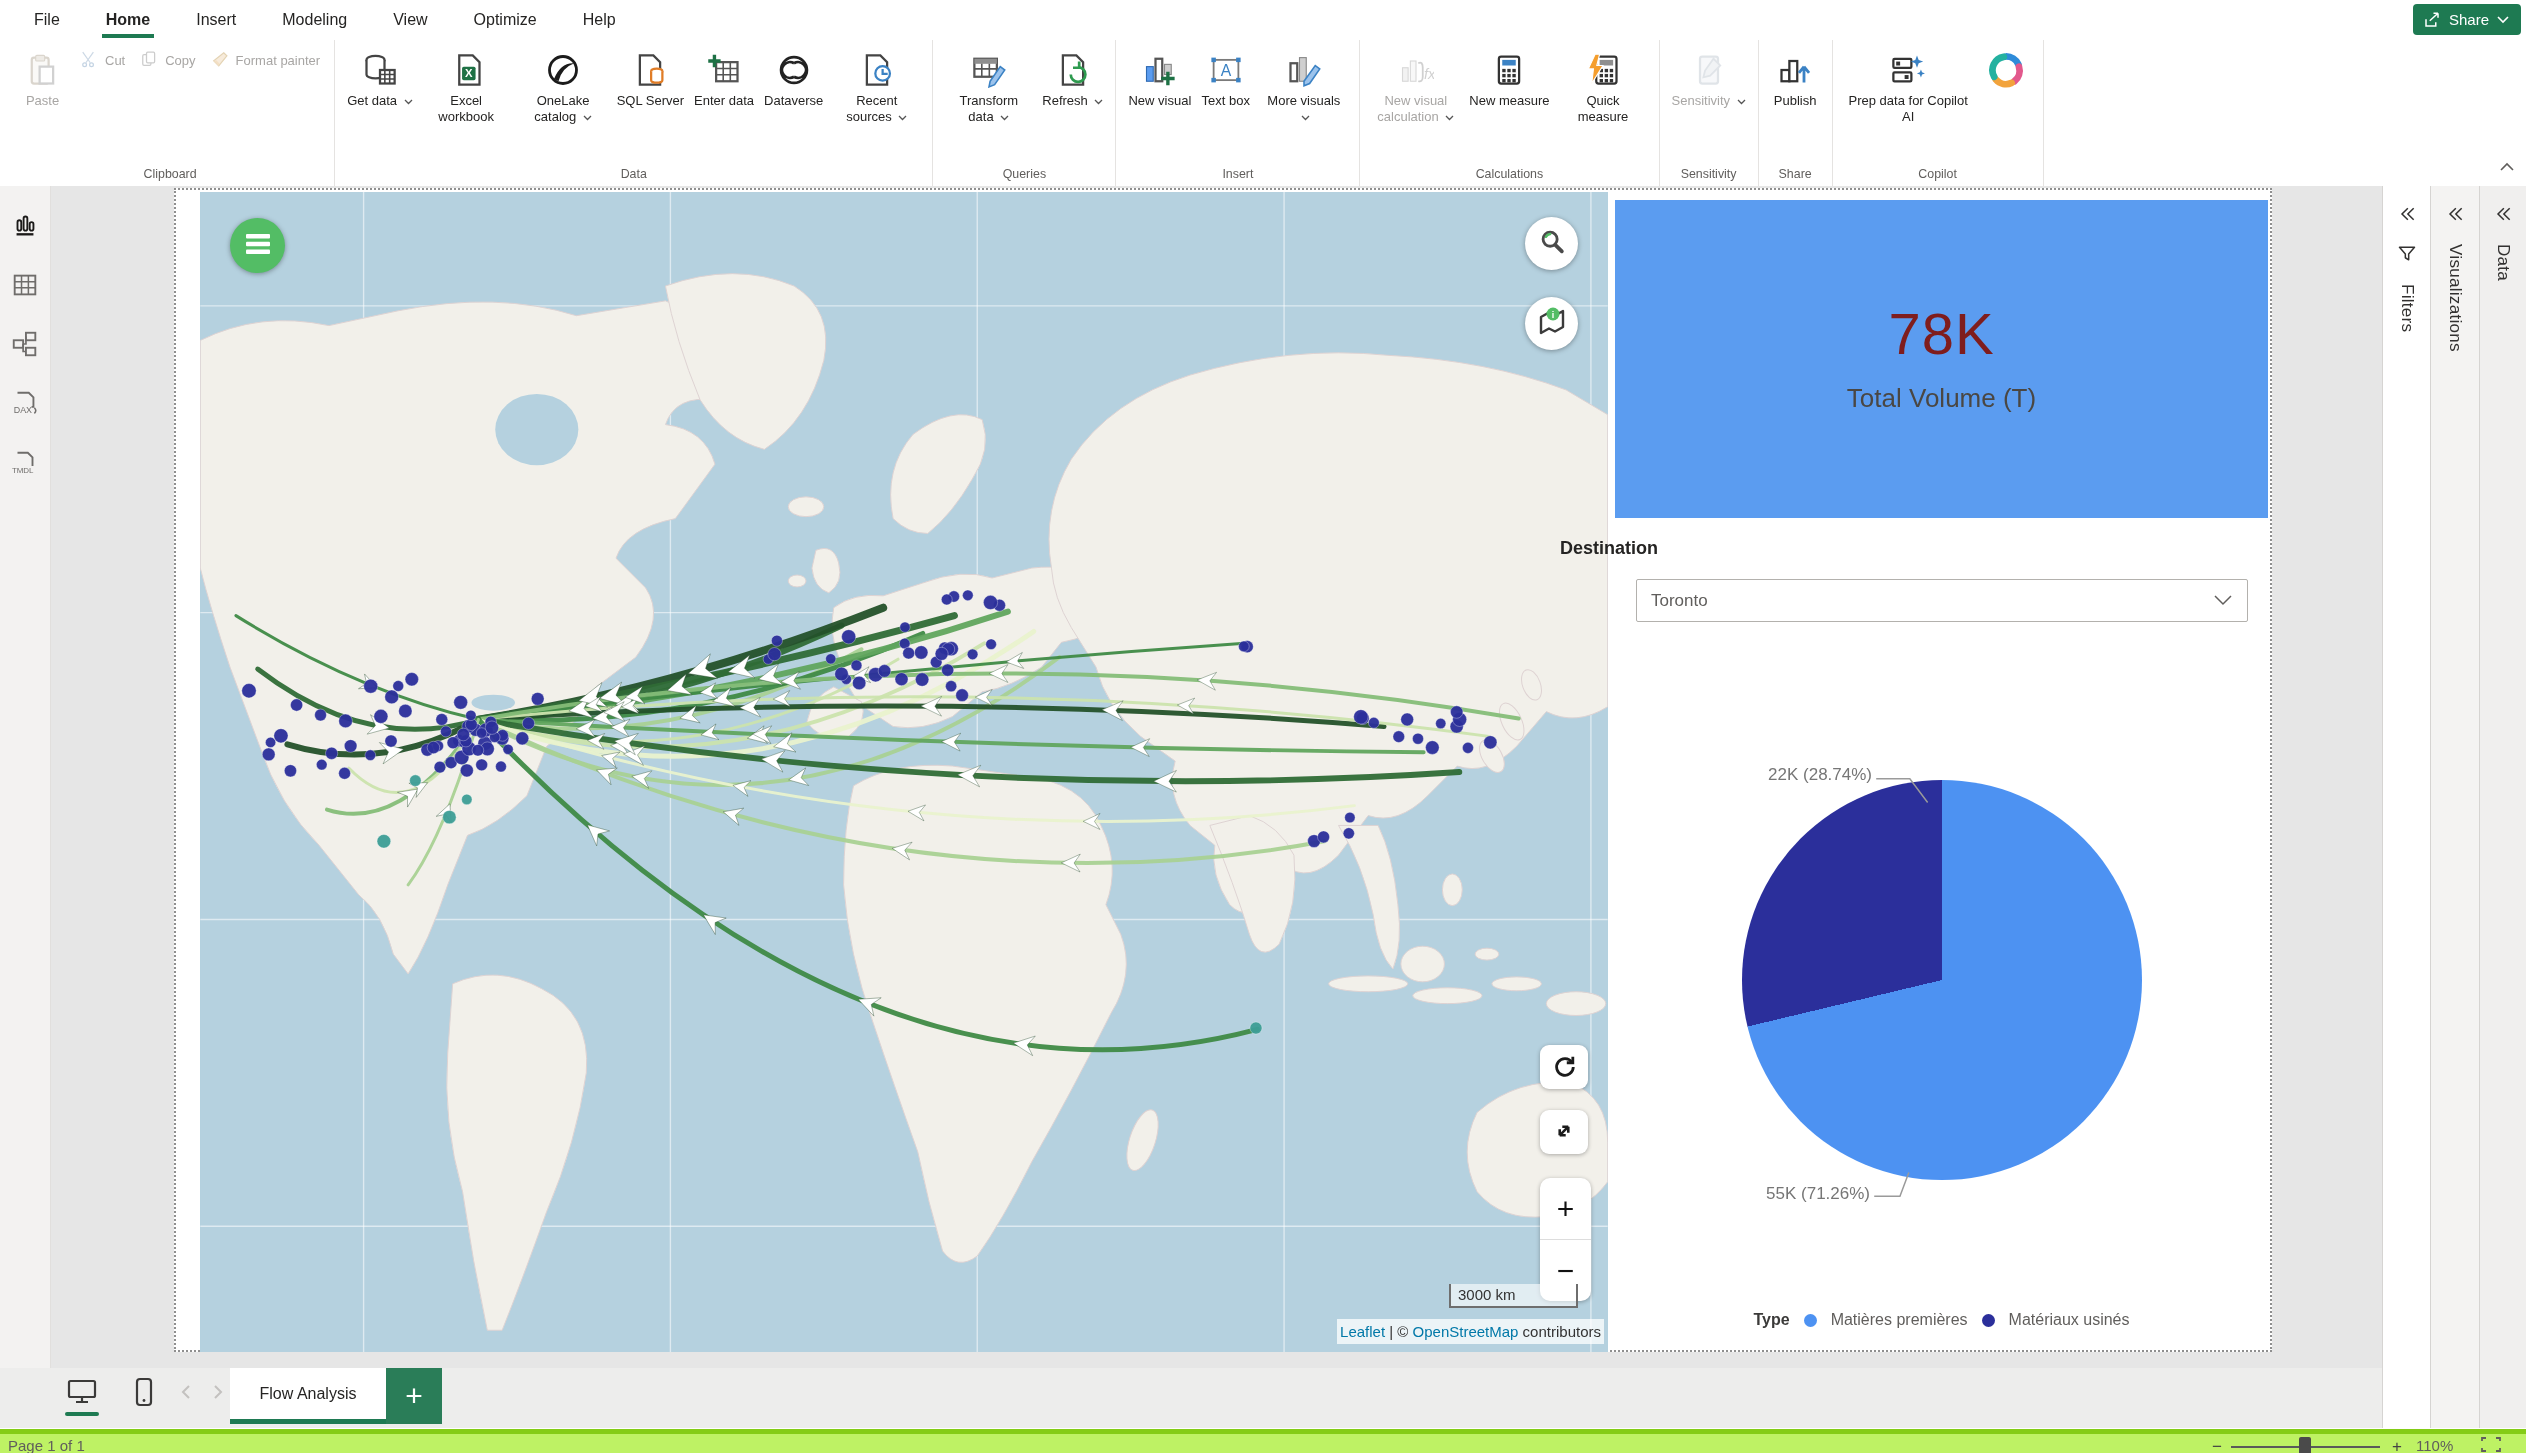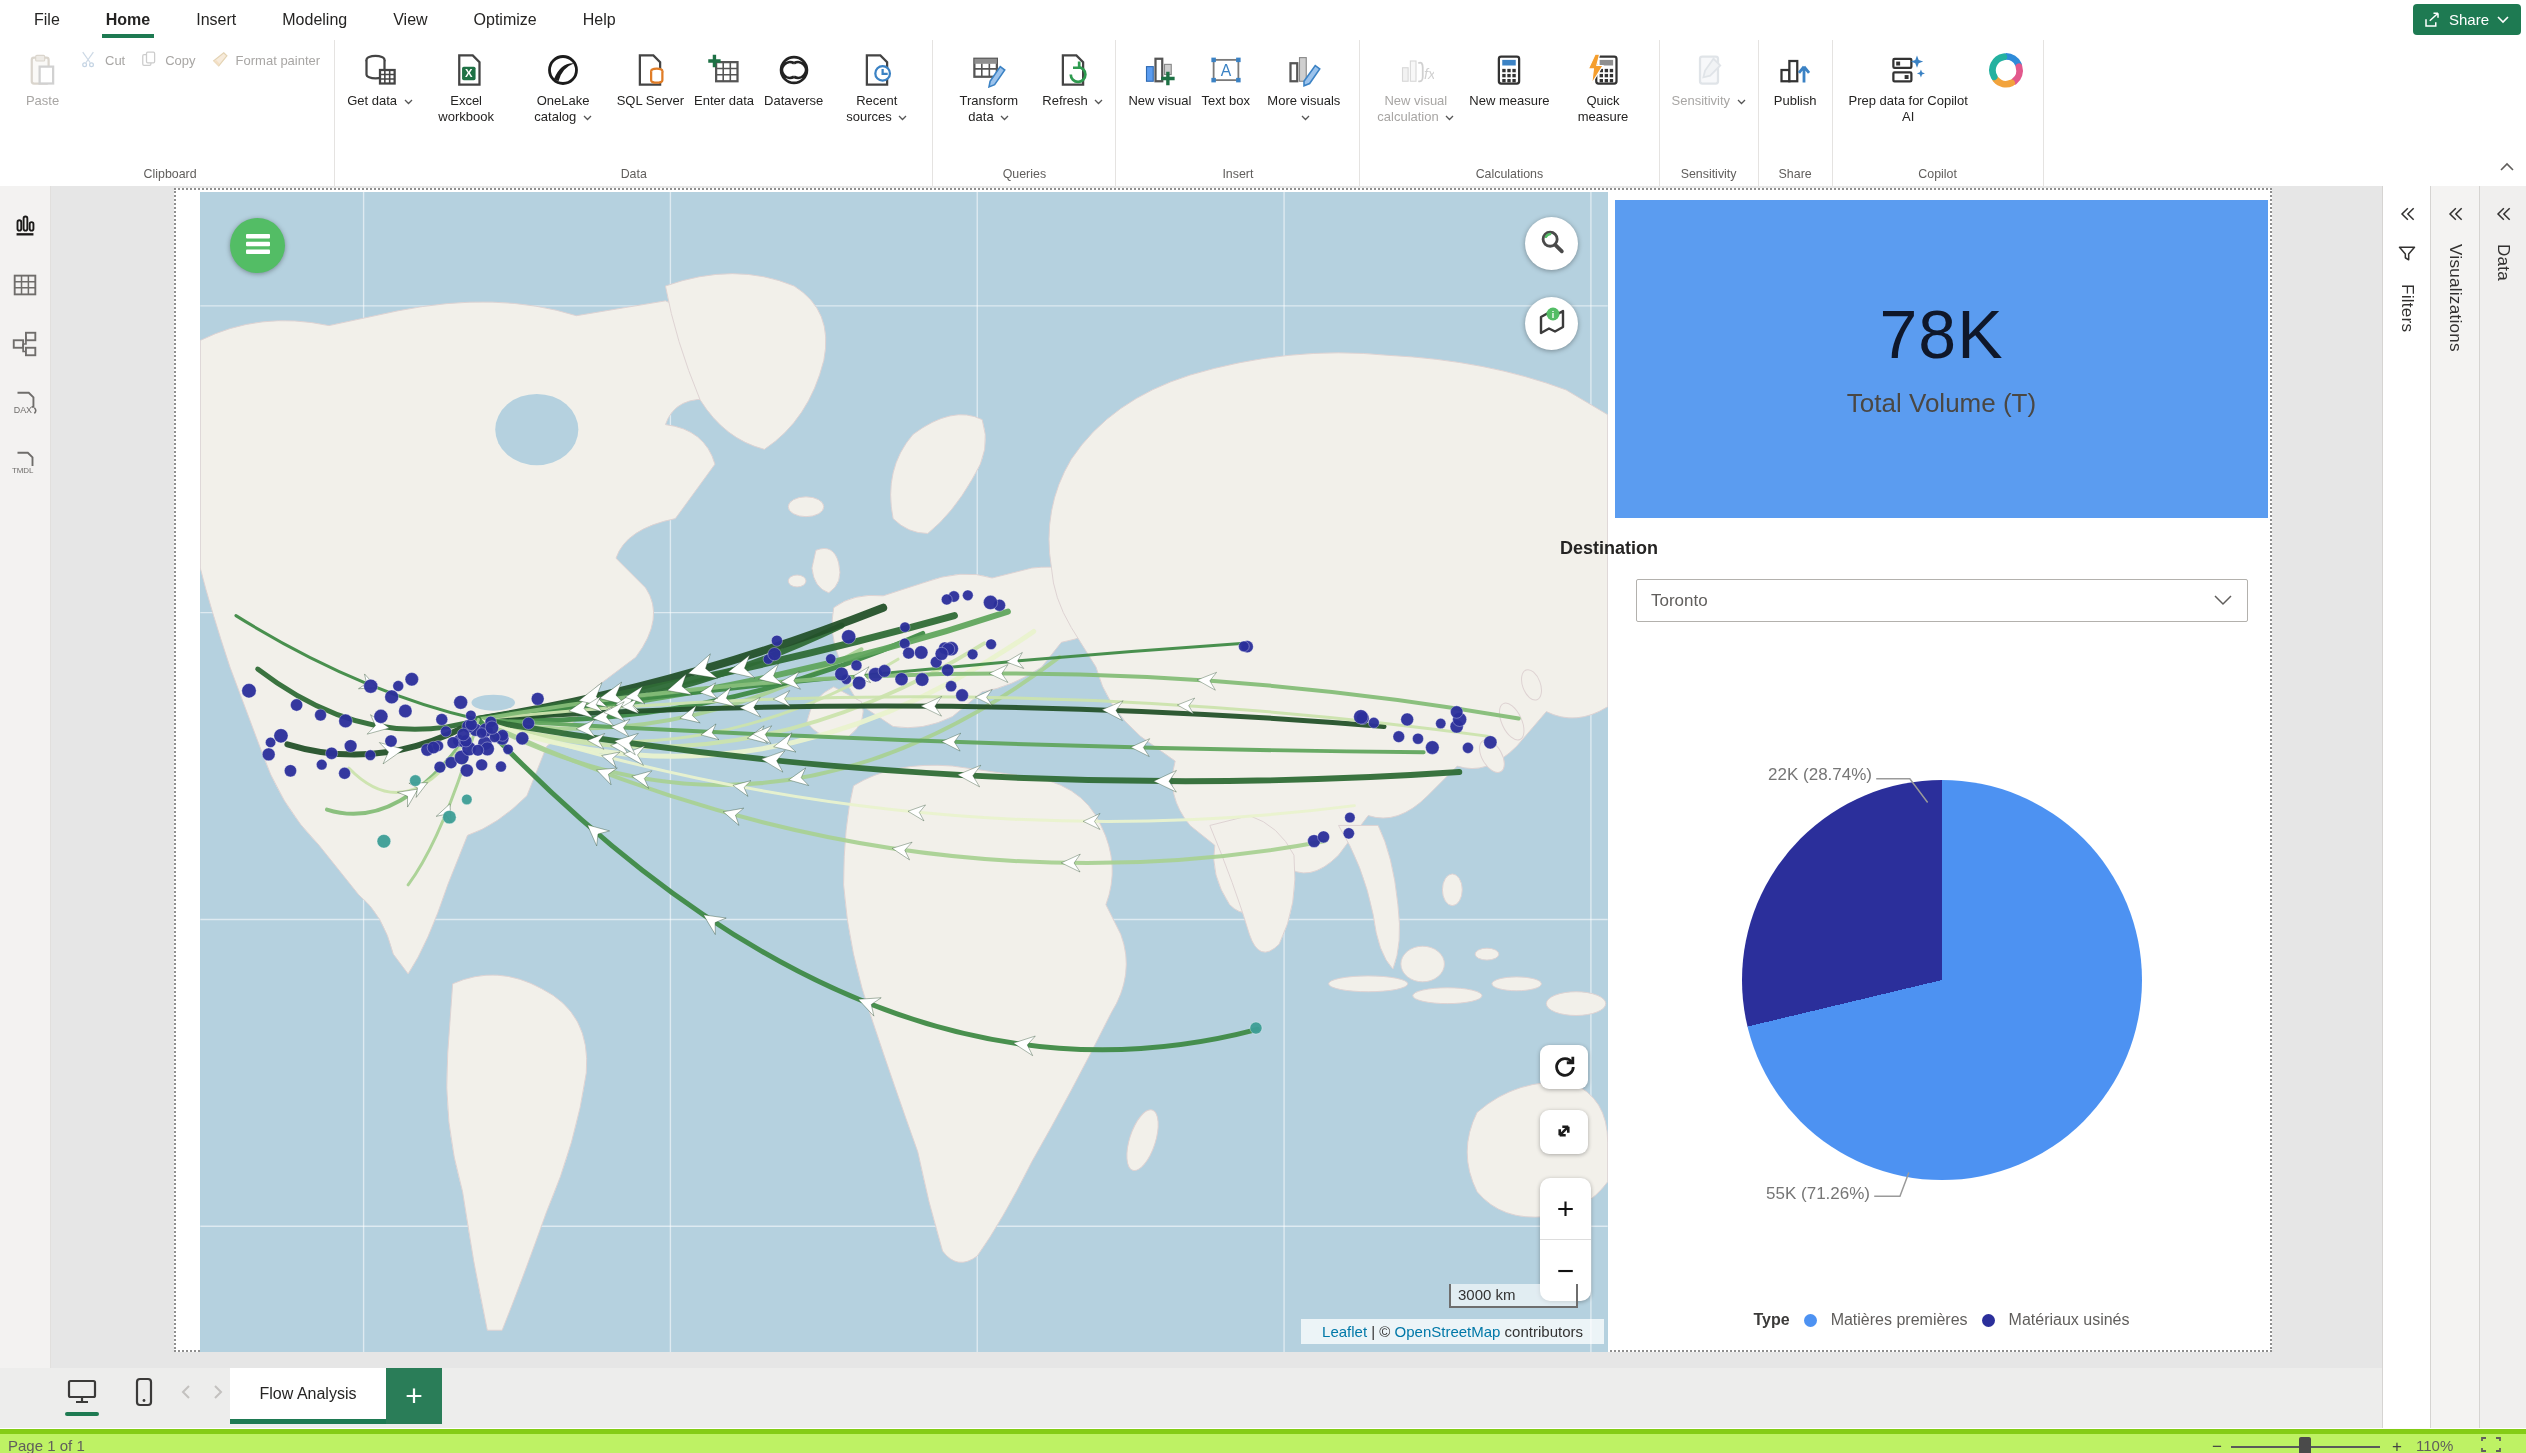--- a/index.html
+++ b/index.html
@@ -49,26 +49,26 @@
   .map-visual svg.world{position:absolute;left:0;top:0;}
   .map-btn-round{position:absolute;border-radius:50%;background:#fff;border:none;box-shadow:0 1px 5px rgba(0,0,0,.35);display:flex;align-items:center;justify-content:center;}
   .hamburger{left:30px;top:26px;width:55px;height:55px;background:#53bd65;}
   .map-btn-sq{position:absolute;background:#fff;border:none;border-radius:9px;box-shadow:0 1px 4px rgba(0,0,0,.3);display:flex;align-items:center;justify-content:center;}
   .zoom-stack{position:absolute;left:1340px;top:986px;width:51px;height:123px;background:#fff;border-radius:10px;box-shadow:0 1px 4px rgba(0,0,0,.3);display:flex;flex-direction:column;}
   .zoom-stack button{flex:1;background:transparent;border:none;font-size:30px;color:#111;font-family:inherit;line-height:1;}
   .zoom-stack .zdiv{height:1px;background:#ddd;}
   .scalebar{position:absolute;left:1249px;top:1092px;width:129px;height:24px;background:rgba(255,255,255,.6);
     border:2px solid #6e6e6e;border-top:none;box-sizing:border-box;font-size:15px;color:#333;line-height:21px;padding-left:7px;}
   .attribution{position:absolute;right:4px;bottom:8px;height:25px;background:rgba(255,255,255,.75);
-    font-size:15px;color:#333;line-height:25px;padding:0 21px;white-space:nowrap;}
+    font-size:15px;color:#333;line-height:25px;padding:0 3px;white-space:nowrap;}
   .attribution a{color:#0078a8;text-decoration:none;}
 
   
   .kpi-card{position:absolute;left:1439px;top:10px;width:653px;height:318px;background:#5b9cf0;display:flex;flex-direction:column;align-items:center;justify-content:center;}
-  .kpi-value{color:#0f172a;font-size:68px;font-weight:500;letter-spacing:1px;line-height:1;}
+  .kpi-value{color:#7f1d1d;font-size:58px;font-weight:500;letter-spacing:1px;line-height:1;}
   .kpi-label{color:#4a4743;font-size:26px;margin-top:20px;}
 
   
   .slicer-title{position:absolute;left:1384px;top:348px;font-size:18px;font-weight:bold;color:#252423;}
   .slicer-dropdown{position:absolute;left:1460px;top:389px;width:612px;height:43px;border:1px solid #b3b1ad;border-radius:2px;
     background:#fff;box-sizing:border-box;display:flex;align-items:center;padding:0 14px;font-size:17px;color:#605e5c;}
   .slicer-dropdown .val{flex:1;}
 
   
   .pie-visual{position:absolute;left:1439px;top:535px;width:653px;height:626px;}

